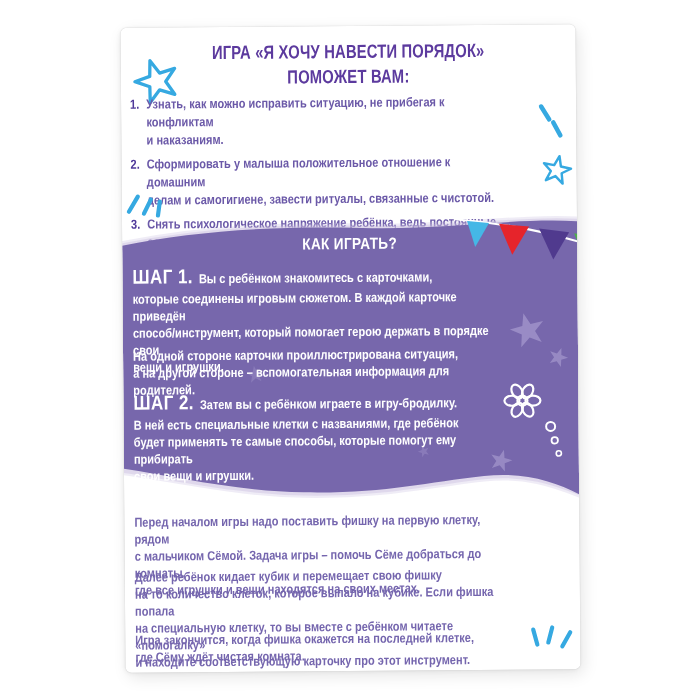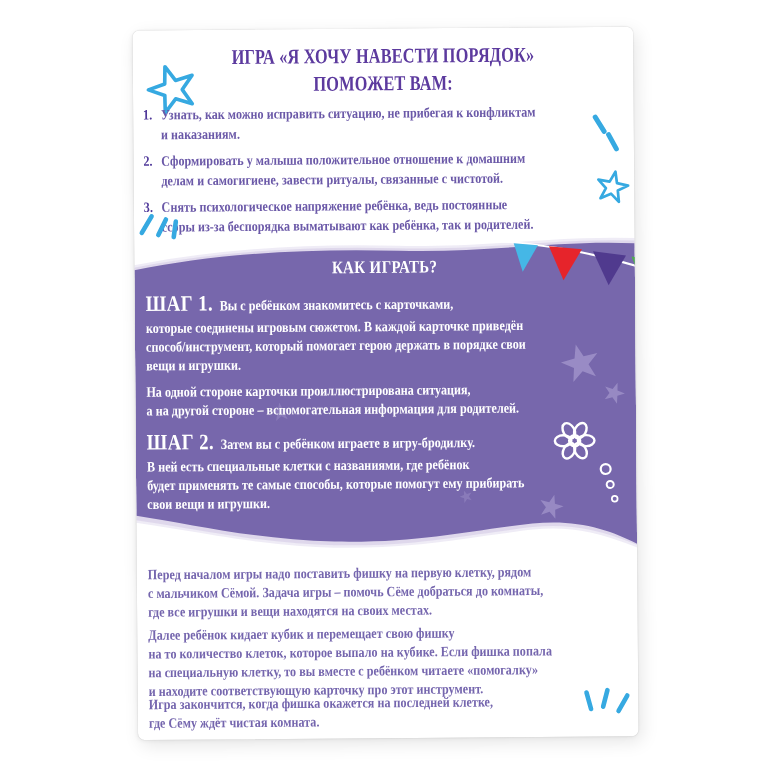--- a/index.html
+++ b/index.html
@@ -1,17 +1,17 @@
 <!DOCTYPE html>
 <html><head>
 <meta charset="utf-8">
 <style>
   html,body{margin:0;padding:0;background:#ffffff;}
   .stage{position:relative;width:700px;height:700px;background:#ffffff;overflow:hidden;
-         font-family:Liberation Serif, serif;}
+         font-family:Liberation Sans, sans-serif;}
   .card{position:absolute;left:123px;top:26px;width:455px;height:645px;background:#ffffff;
         border-radius:6px;overflow:hidden;transform:rotate(-0.45deg);transform-origin:50% 50%;
         box-shadow:0 0 1px rgba(0,0,0,.22), 3px 5px 16px rgba(0,0,0,.10), -1px 1px 4px rgba(0,0,0,.05);}
   .d{position:absolute;}
   
   .title{position:absolute;left:0;top:13px;width:455px;text-align:center;
          font-size:19px;font-weight:bold;line-height:25px;color:#5c3a9e;
          transform:scaleX(.78);transform-origin:50% 0;letter-spacing:.2px;}
   .benefits{position:absolute;left:9px;top:68px;width:446px;}
   .benefit{display:flex;margin-bottom:6px;font-size:13px;font-weight:bold;line-height:18px;

